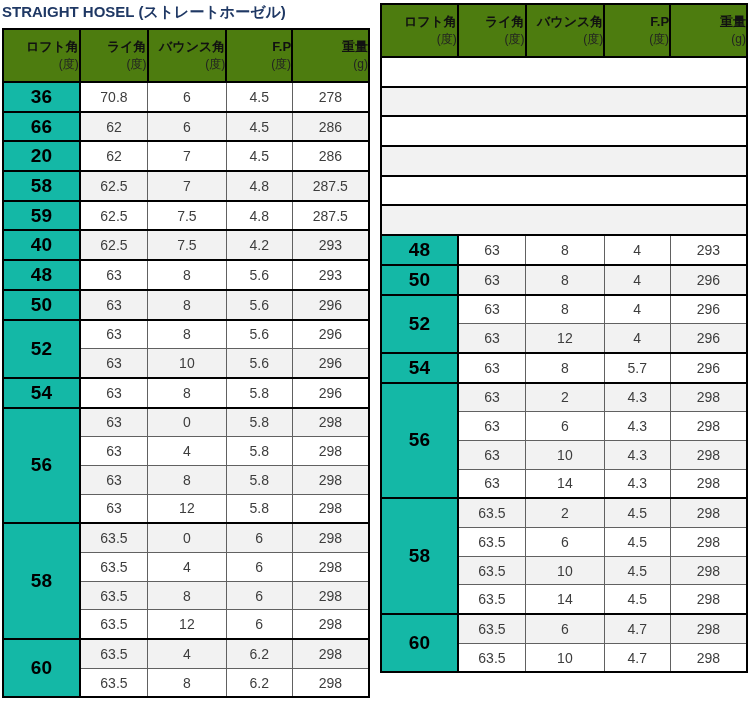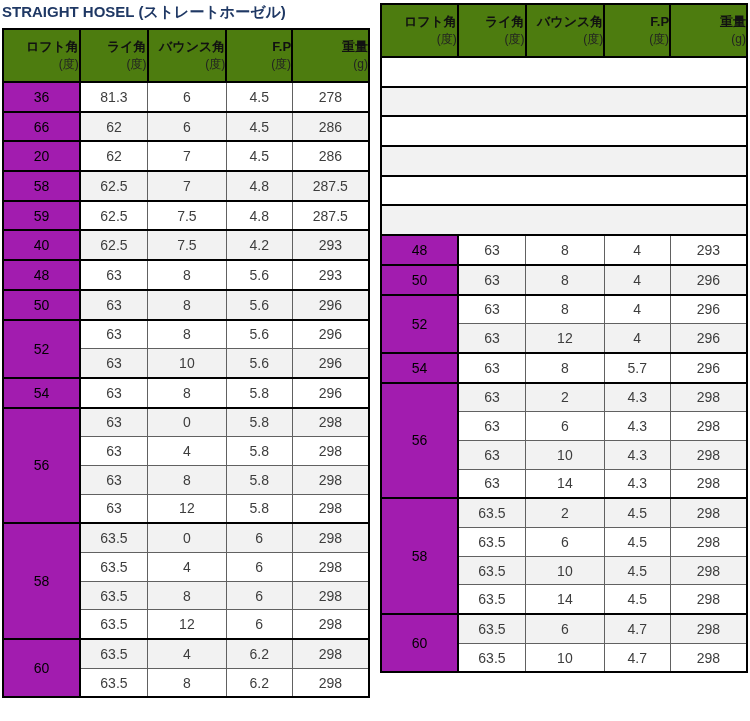--- a/index.html
+++ b/index.html
@@ -60,25 +60,25 @@
     height: 27.7px;
     padding: 0;
     text-align: center;
     vertical-align: middle;
     font-size: 14px;
     color: #3d3d3d;
     background: #ffffff;
   }
   table.spec tr.gstart > td { border-top: 2px solid #000; }
   table.spec td.loft {
-    background: #a21caf;
+    background: #14b8a6;
     border: 2px solid #000;
-    font-weight: normal;
+    font-weight: bold;
     color: #000;
-    font-size: 14px;
+    font-size: 19px;
   }
   table.spec tr.alt > td.data { background: #f2f2f2; }
   table.spec td.empty {
     border-left: none;
     border-right: none;
     background: #ffffff;
   }
   table.spec tr.alt > td.empty { background: #f2f2f2; }
 </style>
 </head>
@@ -115,21 +115,21 @@
             </th>
             <th>
               <div class="col-label">重量</div>
               <div class="col-unit">(g)</div>
             </th>
           </tr>
         </thead>
         <tbody>
           <tr class="gstart">
             <td class="loft" rowspan="1">36</td>
-            <td class="data">81.3</td>
+            <td class="data">70.8</td>
             <td class="data">6</td>
             <td class="data">4.5</td>
             <td class="data">278</td>
           </tr>
           <tr class="gstart alt">
             <td class="loft" rowspan="1">66</td>
             <td class="data">62</td>
             <td class="data">6</td>
             <td class="data">4.5</td>
             <td class="data">286</td>

